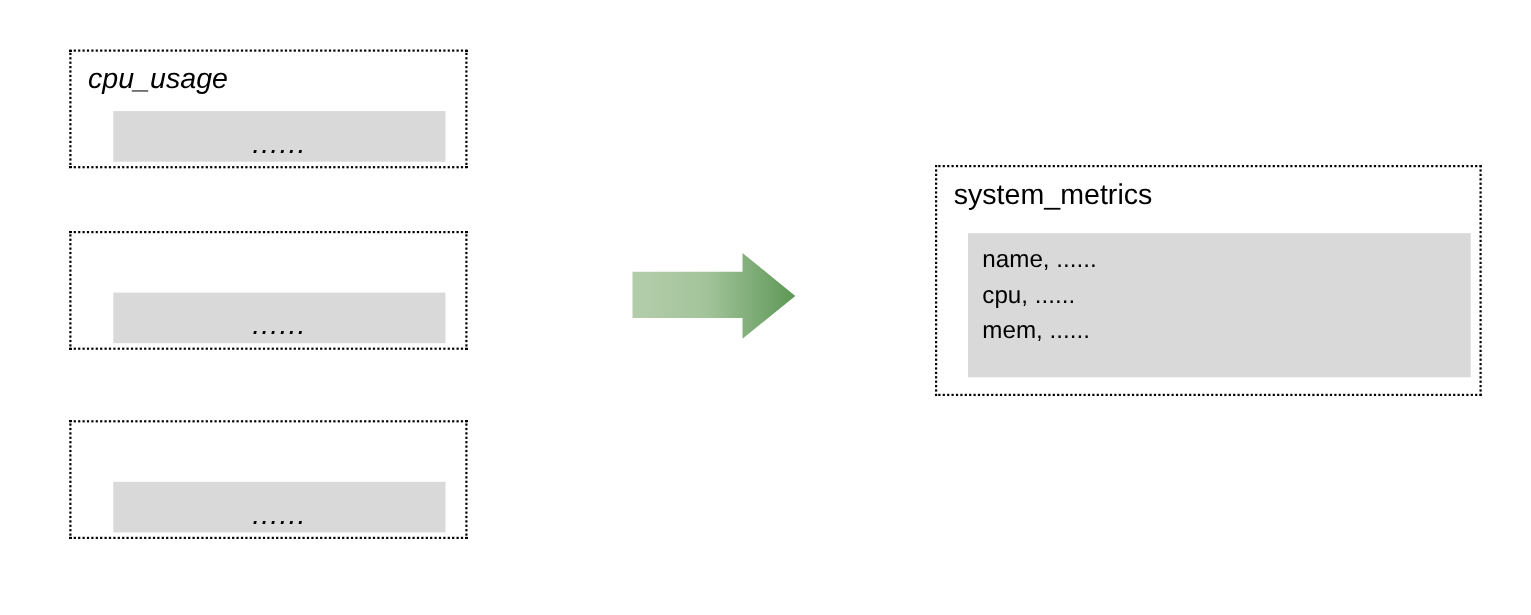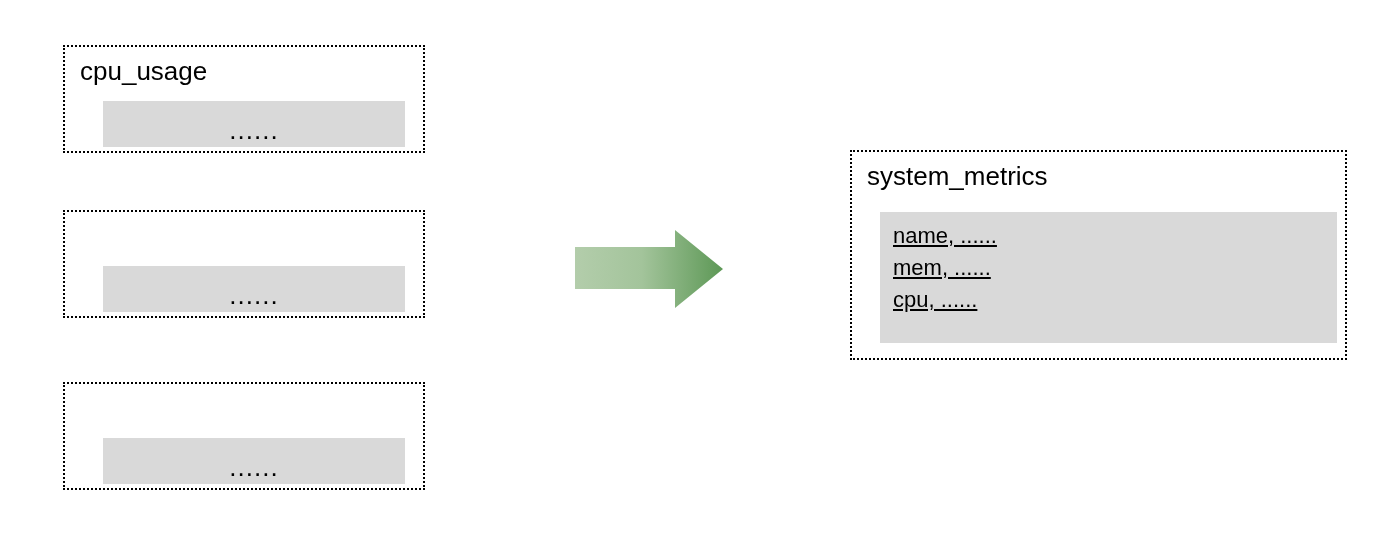--- a/index.html
+++ b/index.html
@@ -67,20 +67,21 @@
     line-height: 32px;
     color: #000000;
     white-space: nowrap;
   }
 
   
   .src-box {
     left: 63px;
     width: 362px;
     height: 108px;
+    font-style: italic;
   }
   #src-box-0 { top: 45px; }
   #src-box-1 { top: 210px; }
   #src-box-2 { top: 382px; }
 
   .src-payload {
     left: 38px;
     top: 54px;
     width: 302px;
     height: 46px;
@@ -92,21 +93,20 @@
     top: 150px;
     width: 497px;
     height: 210px;
   }
   #target-payload {
     left: 28px;
     top: 60px;
     width: 457px;
     height: 131px;
     padding: 8px 0 0 13px;
-    text-decoration: underline;
   }
 
   
   #flow-arrow {
     position: absolute;
     left: 572px;
     top: 228px;
     width: 154px;
     height: 82px;
   }
@@ -143,18 +143,18 @@
         <stop offset="1" stop-color="#5d9856"></stop>
       </linearGradient>
     </defs>
     <polygon points="3,19 103,19 103,2 151,41 103,80 103,61 3,61" fill="url(#arrowGrad)"></polygon>
   </svg>
 
   <div class="entity-box" id="target-box">
     <div class="entity-title">system_metrics</div>
     <div class="payload" id="target-payload">
       <div class="payload-line">name, ......</div>
+      <div class="payload-line">cpu, ......</div>
       <div class="payload-line">mem, ......</div>
-      <div class="payload-line">cpu, ......</div>
     </div>
   </div>
 
 </div>
 
 </body></html>

